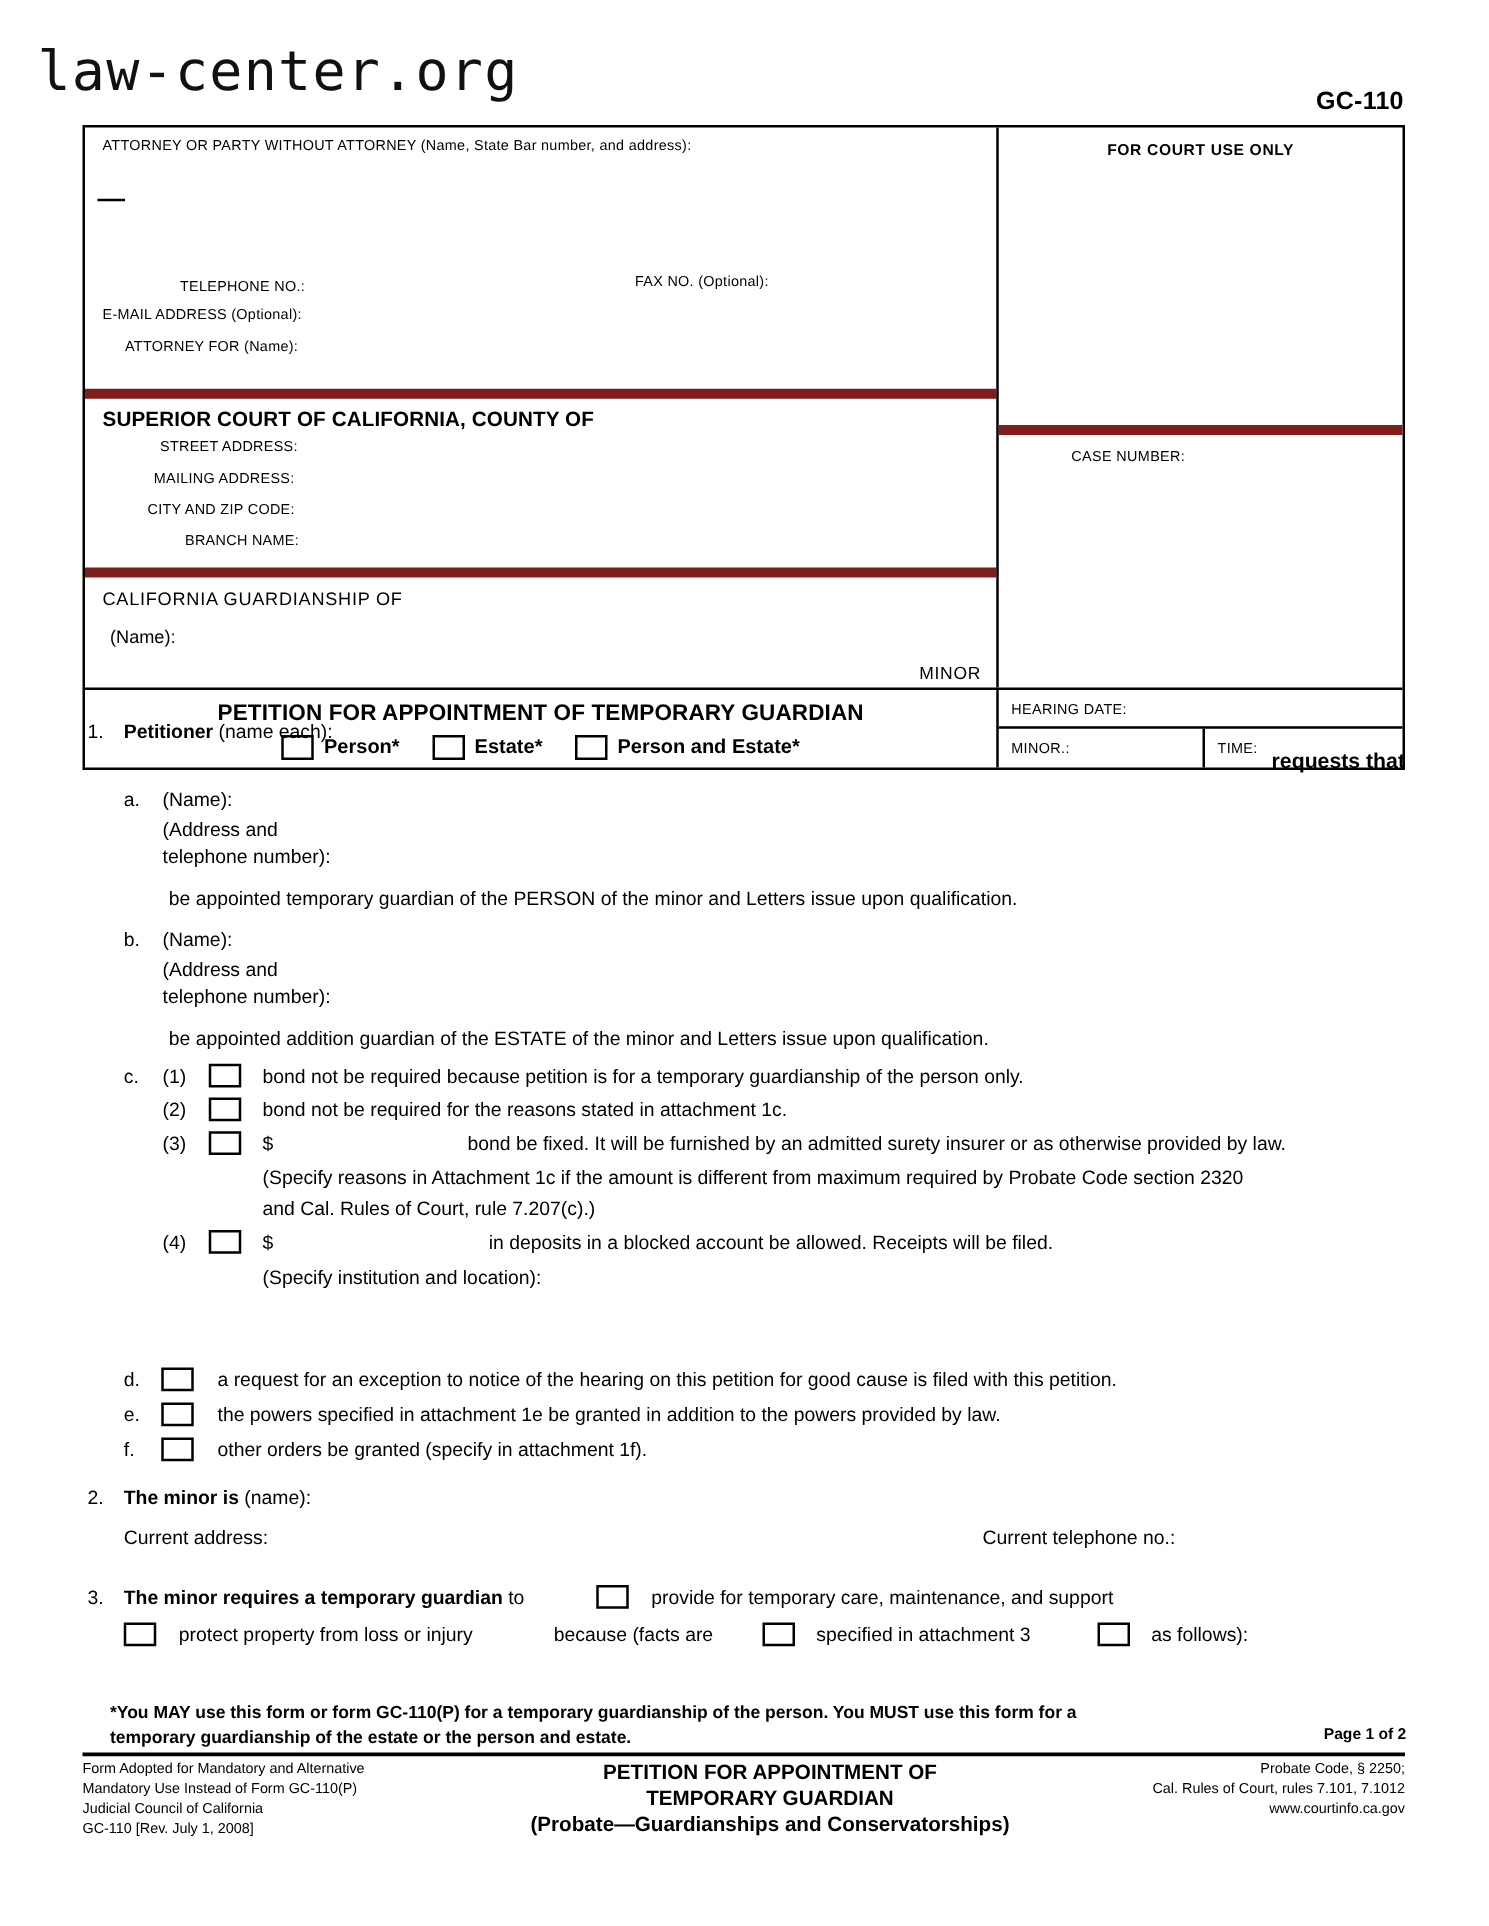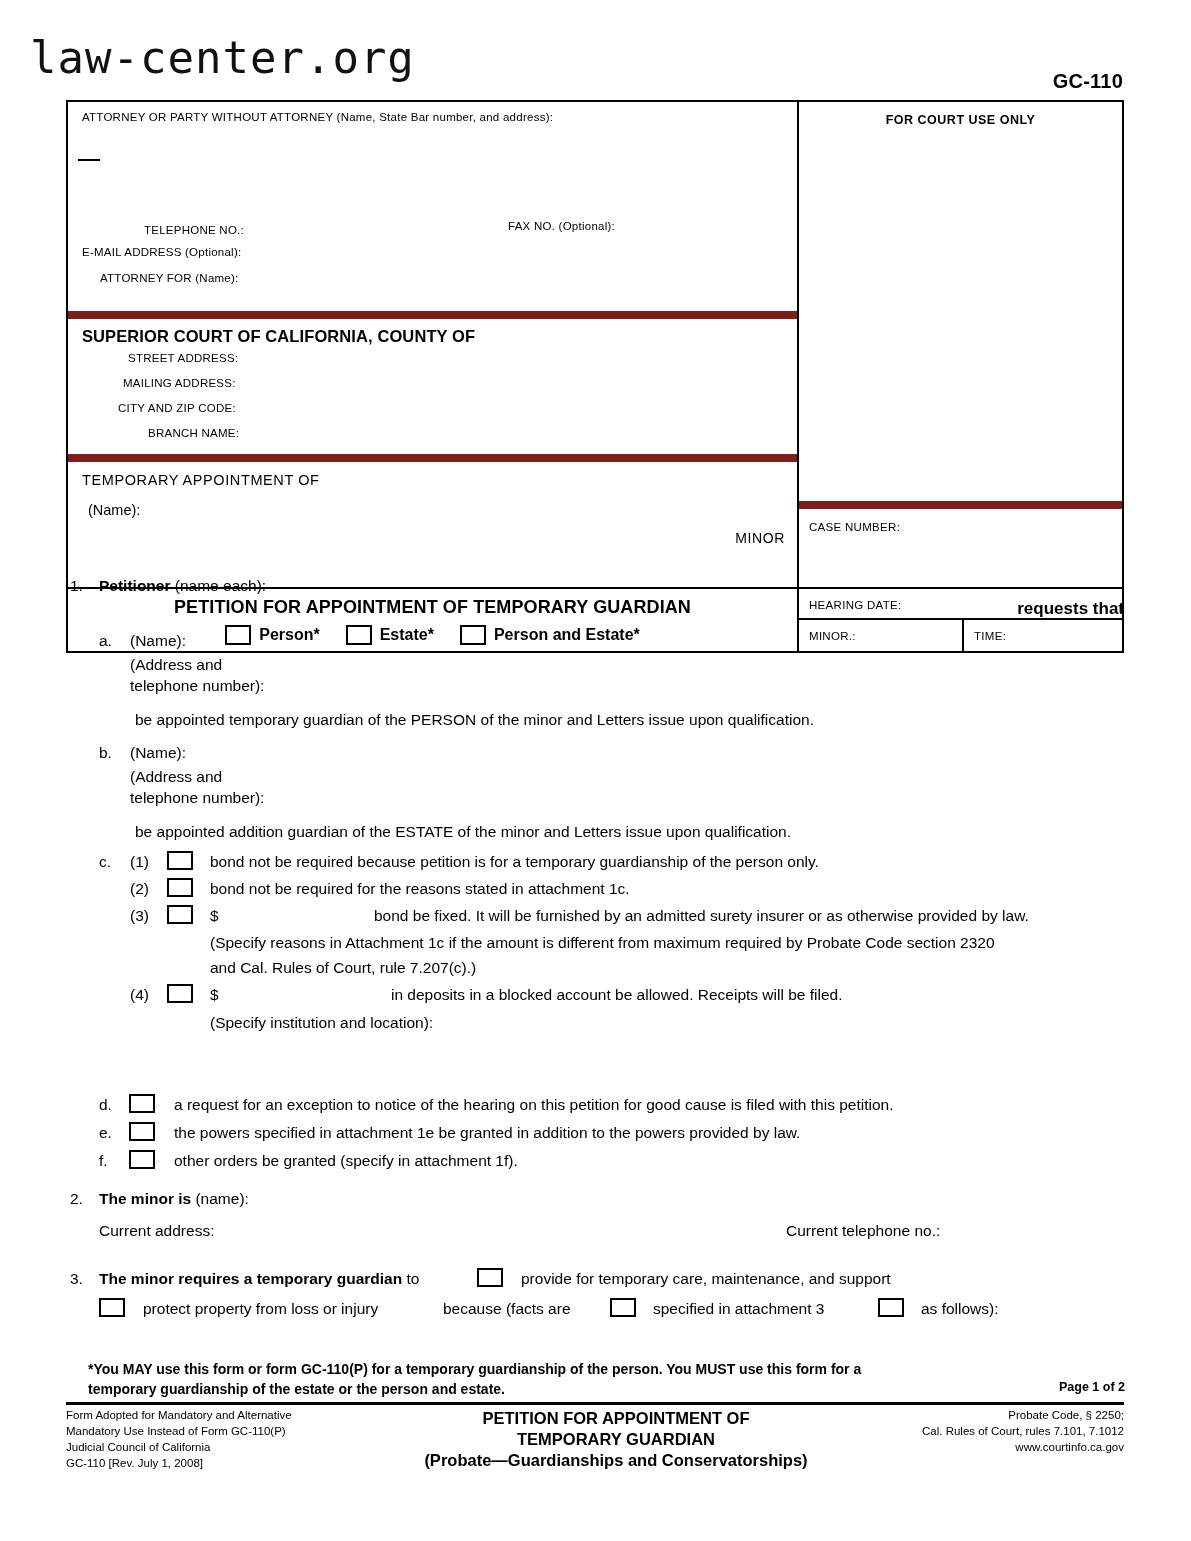--- a/index.html
+++ b/index.html
@@ -105,22 +105,22 @@
   .guard-t1 { font-size: 14.5px; letter-spacing: 0.6px; }
   .guard-t2 { position: absolute; left: 20px; top: 40px; font-size: 14.5px; }
   .guard-minor {
     position: absolute;
     right: 12px;
     bottom: 4px;
     font-size: 14px;
     letter-spacing: 0.6px;
   }
 
-  .case-cell { padding: 8px 0 0 10px; height: 78px; box-sizing: border-box; }
-  .courtuse-cell { height: 407px; box-sizing: border-box; position: relative; }
+  .case-cell { padding: 8px 0 0 10px; height: 78px; box-sizing: border-box; margin-left: 48px; }
+  .courtuse-cell { height: 246px; box-sizing: border-box; position: relative; }
   .courtuse-txt {
     position: absolute;
     left: 0; right: 0;
     top: 11px;
     text-align: center;
     font-size: 12.5px;
     font-weight: bold;
     letter-spacing: 0.5px;
   }
 
@@ -286,21 +286,21 @@
 
         <div class="court-cell bb">
           <div class="court-title">SUPERIOR COURT OF CALIFORNIA, COUNTY OF</div>
           <div class="lbl l1">STREET ADDRESS:</div>
           <div class="lbl l2">MAILING ADDRESS:</div>
           <div class="lbl l3">CITY AND ZIP CODE:</div>
           <div class="lbl l4">BRANCH NAME:</div>
         </div>
 
         <div class="guard-cell">
-          <div class="guard-t1">TEMPORARY APPOINTMENT OF</div>
+          <div class="guard-t1">CALIFORNIA GUARDIANSHIP OF</div>
           <div class="guard-t2">(Name):</div>
           <div class="guard-minor">MINOR</div>
         </div>
 
       </div>
 
       <div class="hdr-right">
         <div class="courtuse-cell bb">
           <div class="courtuse-txt">FOR COURT USE ONLY</div>
         </div>

